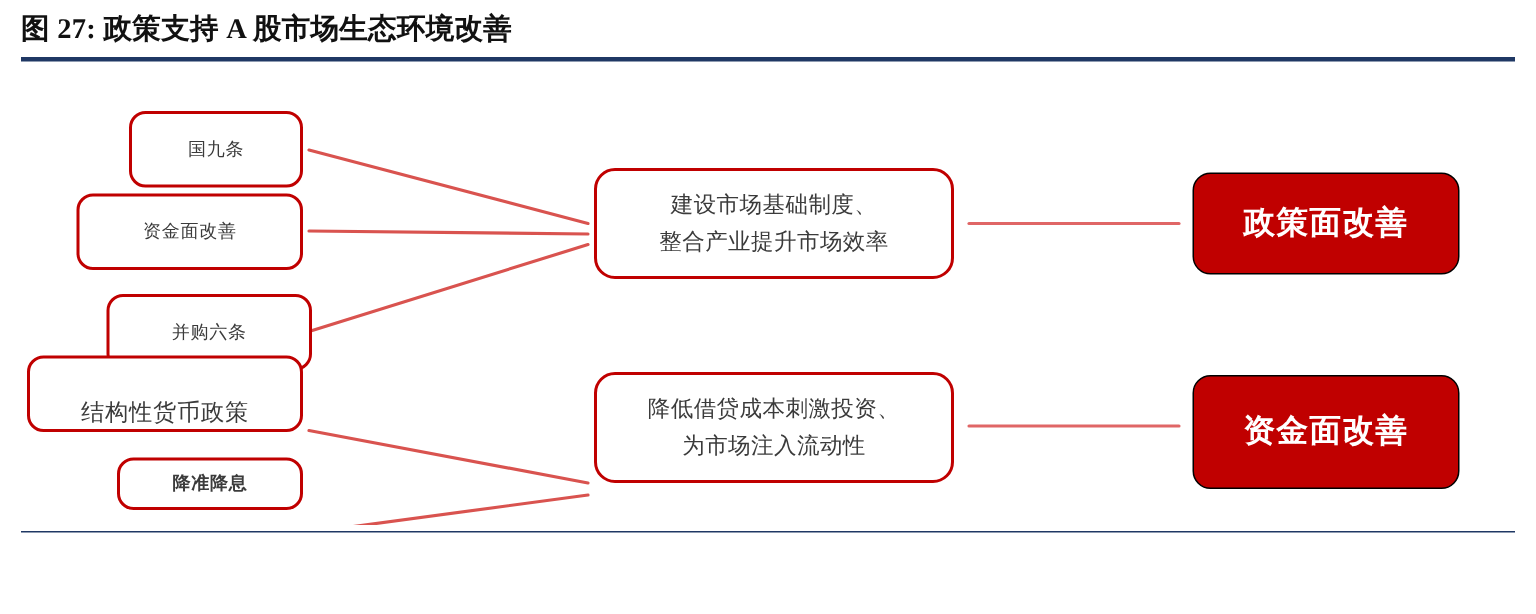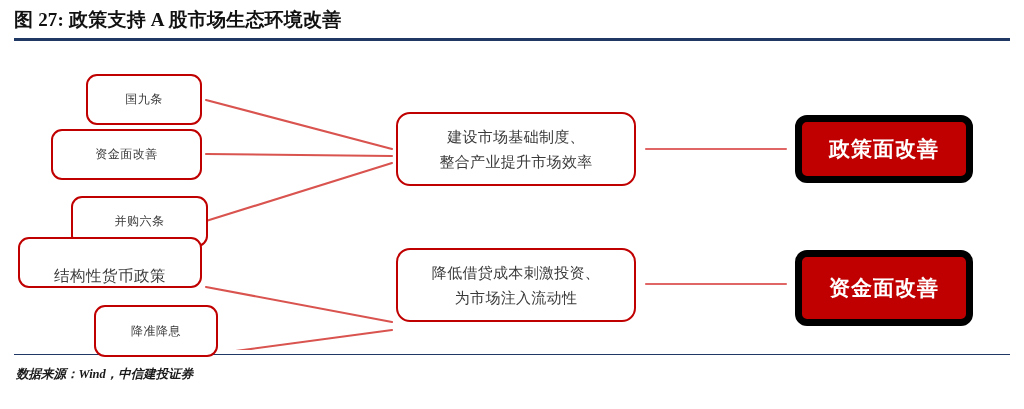--- a/index.html
+++ b/index.html
@@ -112,21 +112,21 @@
     border: 2px solid #C00000;
     border-radius: 14px;
     color: #3b3b3b;
     font-size: 15px;
     line-height: 25px;
     letter-spacing: 0.3px;
   }
 
   .node-solid {
     background: #C00000;
-    border: 7px solid #000000;
+    border: 1px solid #000000;
     border-radius: 12px;
     color: #ffffff;
     font-weight: bold;
     font-size: 21px;
     line-height: 26px;
     letter-spacing: 1px;
   }
 
   .node-label {
     display: block;
@@ -170,21 +170,21 @@
     </div>
 
     <div class="node node-outline" style="left:71px; top:152px; width:137px; height:51px;">
       <span class="node-label">并购六条</span>
     </div>
 
     <div class="node node-outline node-wide" style="left:18px; top:193px; width:184px; height:51px;align-items:flex-end;">
       <span class="node-label">结构性货币政策</span>
     </div>
 
-    <div class="node node-outline" style="left:94px; top:261px; width:124px; height:52px;">
+    <div class="node node-outline" style="left:78px; top:261px; width:124px; height:35px;font-weight:bold;">
       <span class="node-label">降准降息</span>
     </div>
 
     <div class="node node-mid" style="left:396px; top:68px; width:240px; height:74px;">
       <span class="node-label">建设市场基础制度、
 整合产业提升市场效率</span>
     </div>
 
     <div class="node node-mid" style="left:396px; top:204px; width:240px; height:74px;">
       <span class="node-label">降低借贷成本刺激投资、
@@ -196,15 +196,14 @@
     </div>
 
     <div class="node node-solid" style="left:795px; top:206px; width:178px; height:76px;">
       <span class="node-label">资金面改善</span>
     </div>
 
   </div>
 
   <div id="footer-rule"></div>
 
-  <div id="source-note">数据来源：Wind，中信建投证券</div>
 
 </div>
 
 </body></html>

